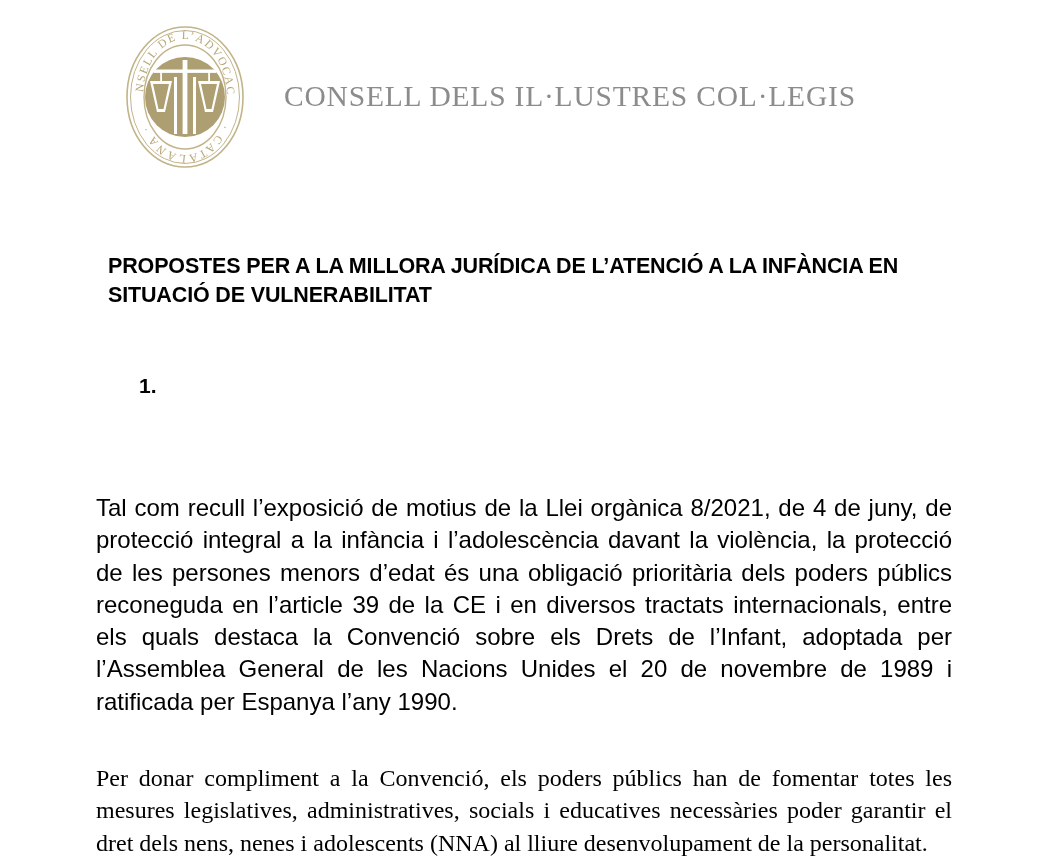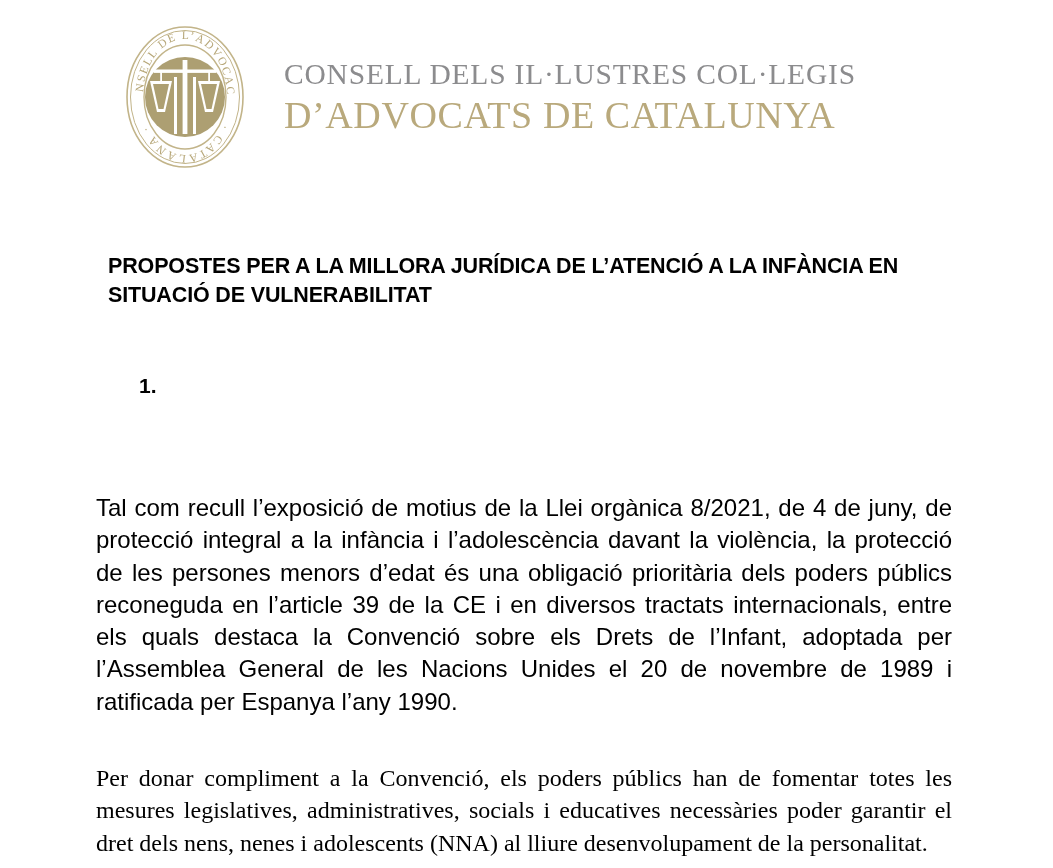--- a/index.html
+++ b/index.html
@@ -148,21 +148,20 @@
         <path d="M 74,57 L 96,57 L 89,88 L 81,88 Z" fill="#ffffff"></path>
         <path d="M 77,60 L 93,60 L 87.5,85 L 82.5,85 Z" fill="#ad9f72"></path>
 
         <rect x="36.2" y="48" width="1.8" height="10" fill="#ffffff"></rect>
         <rect x="84.2" y="48" width="1.8" height="10" fill="#ffffff"></rect>
       </svg>
     </div>
 
     <div class="wordmark">
       <div class="line1">CONSELL DELS IL·LUSTRES COL·LEGIS</div>
-      <div class="line2">D’ADVOCATS DE CATALUNYA</div>
     </div>
   </div>
 
   <div class="doc-title">PROPOSTES PER A LA MILLORA JURÍDICA DE L’ATENCIÓ A LA INFÀNCIA EN SITUACIÓ DE VULNERABILITAT</div>
 
   <div class="section-heading">
     <span class="num">1.</span>
   </div>
 
   <p class="para p1">Tal com recull l’exposició de motius de la Llei orgànica 8/2021, de 4 de juny, de protecció integral a la infància i l’adolescència davant la violència, la protecció de les persones menors d’edat és una obligació prioritària dels poders públics reconeguda en l’article 39 de la CE i en diversos tractats internacionals, entre els quals destaca la Convenció sobre els Drets de l’Infant, adoptada per l’Assemblea General de les Nacions Unides el 20 de novembre de 1989 i ratificada per Espanya l’any 1990.</p>

